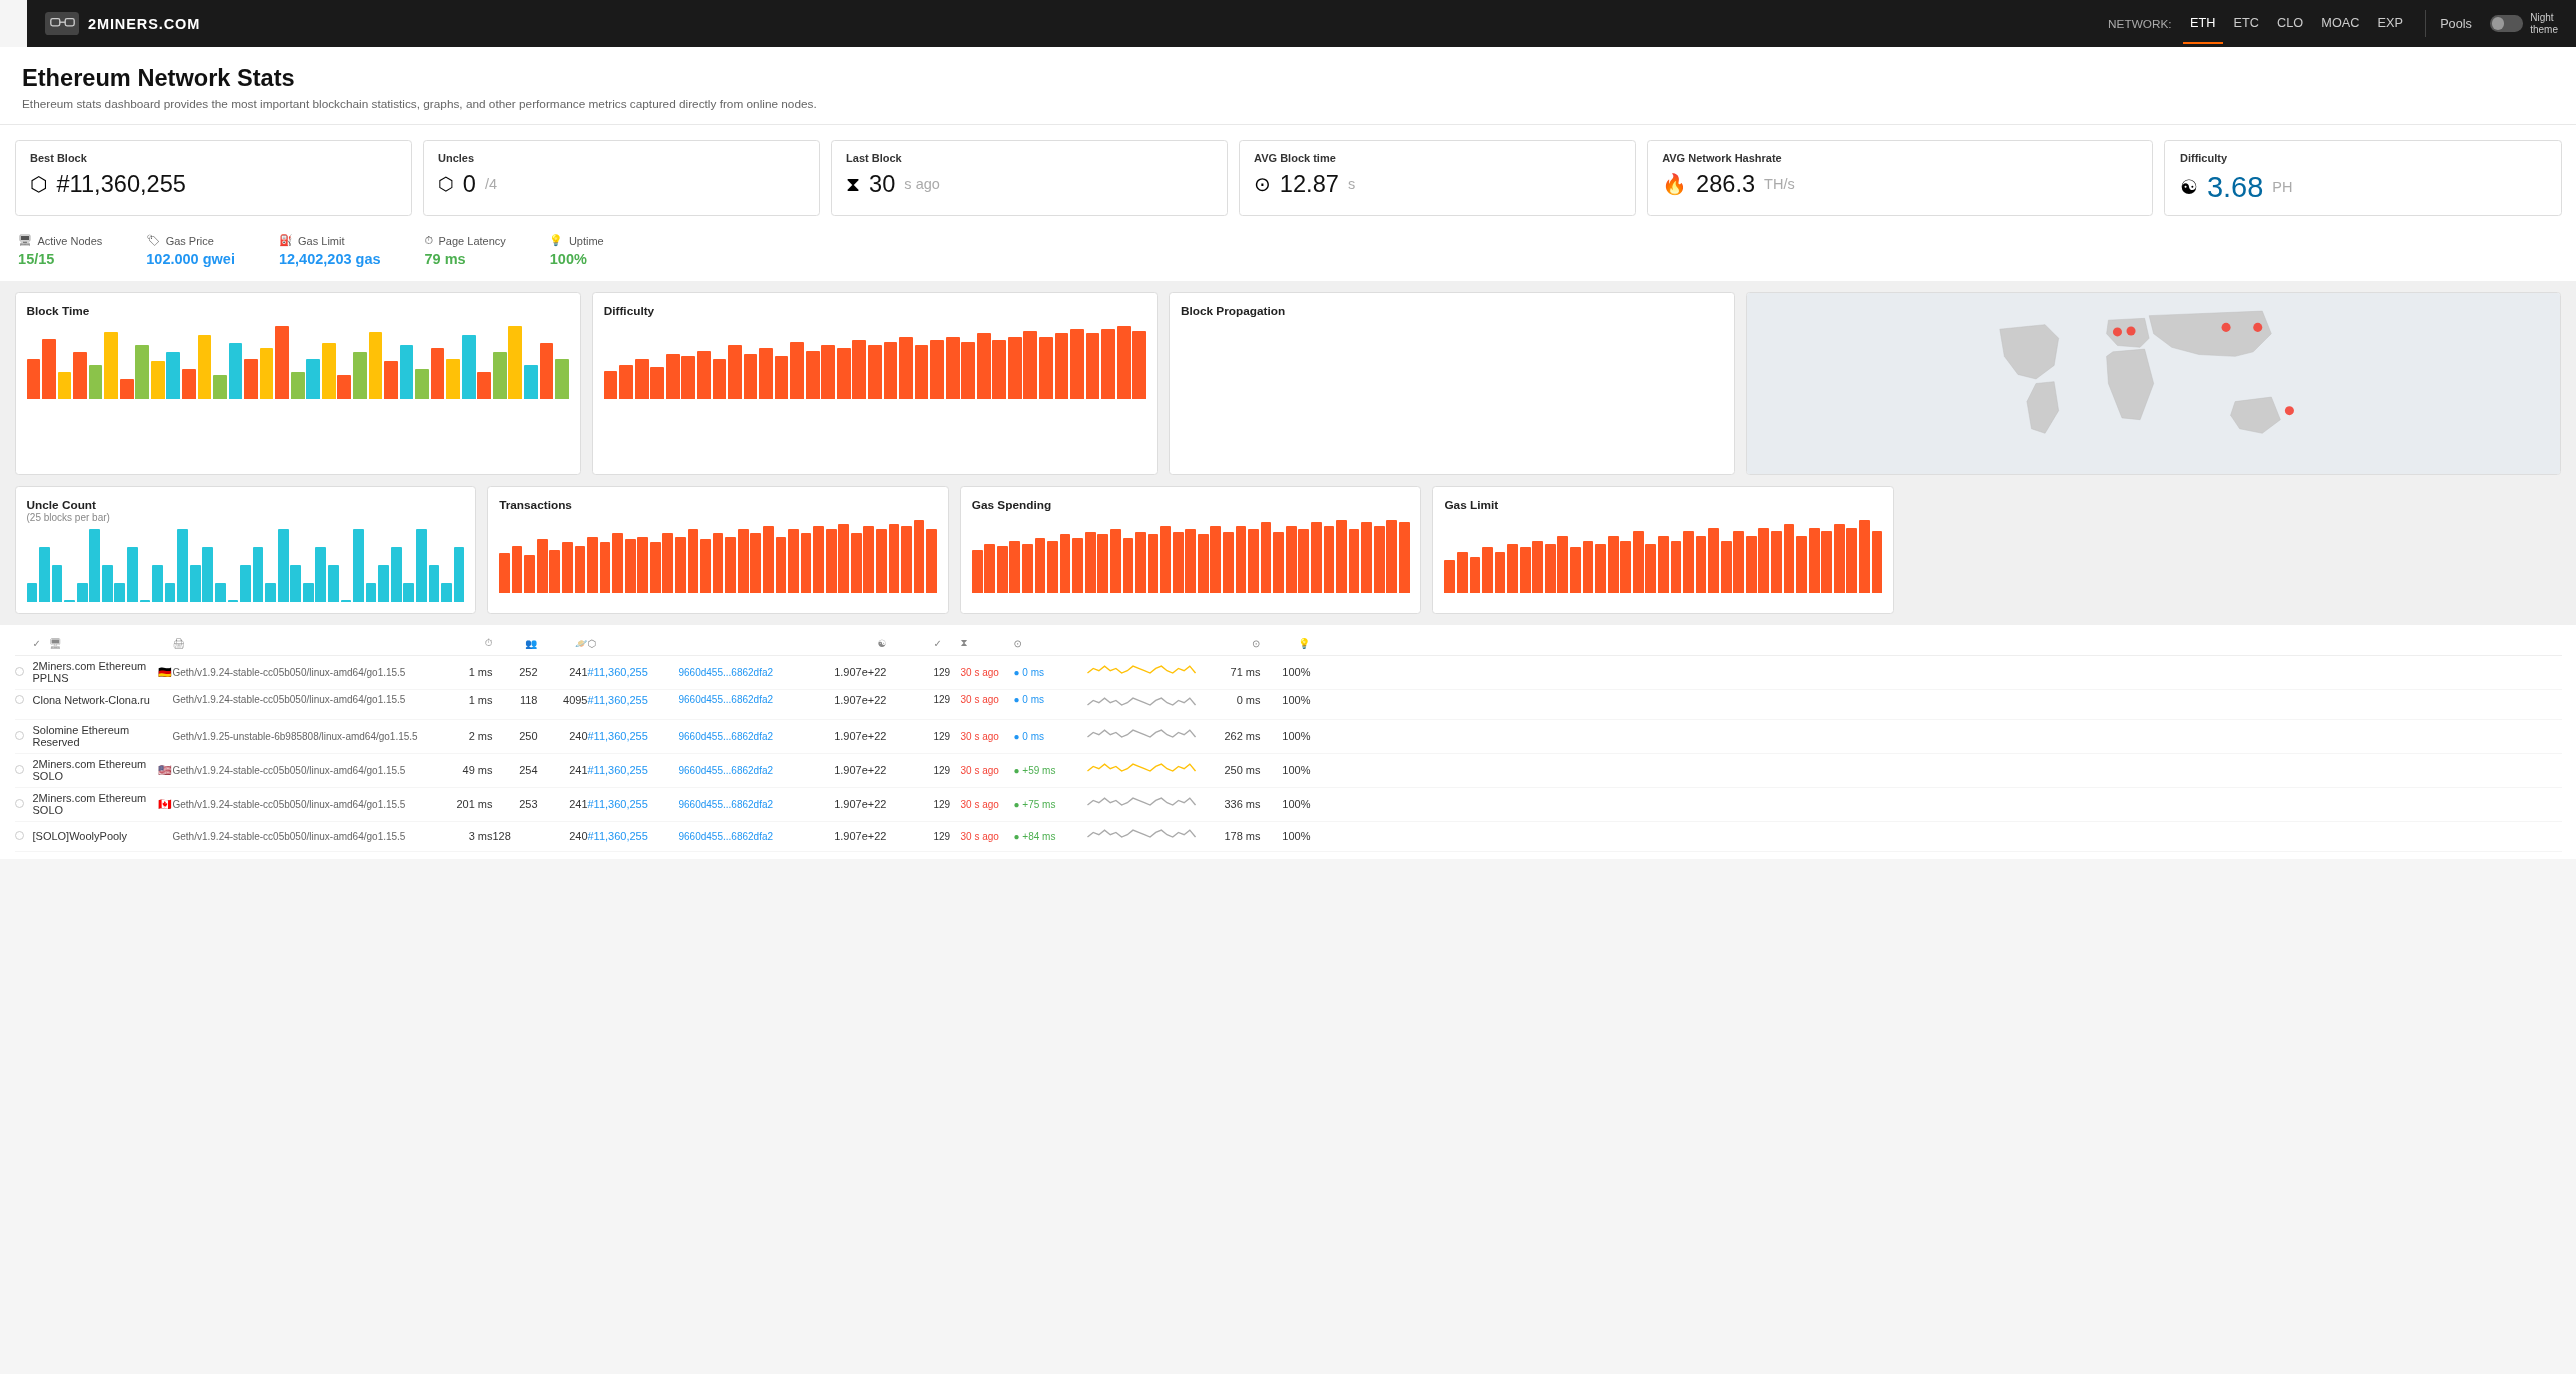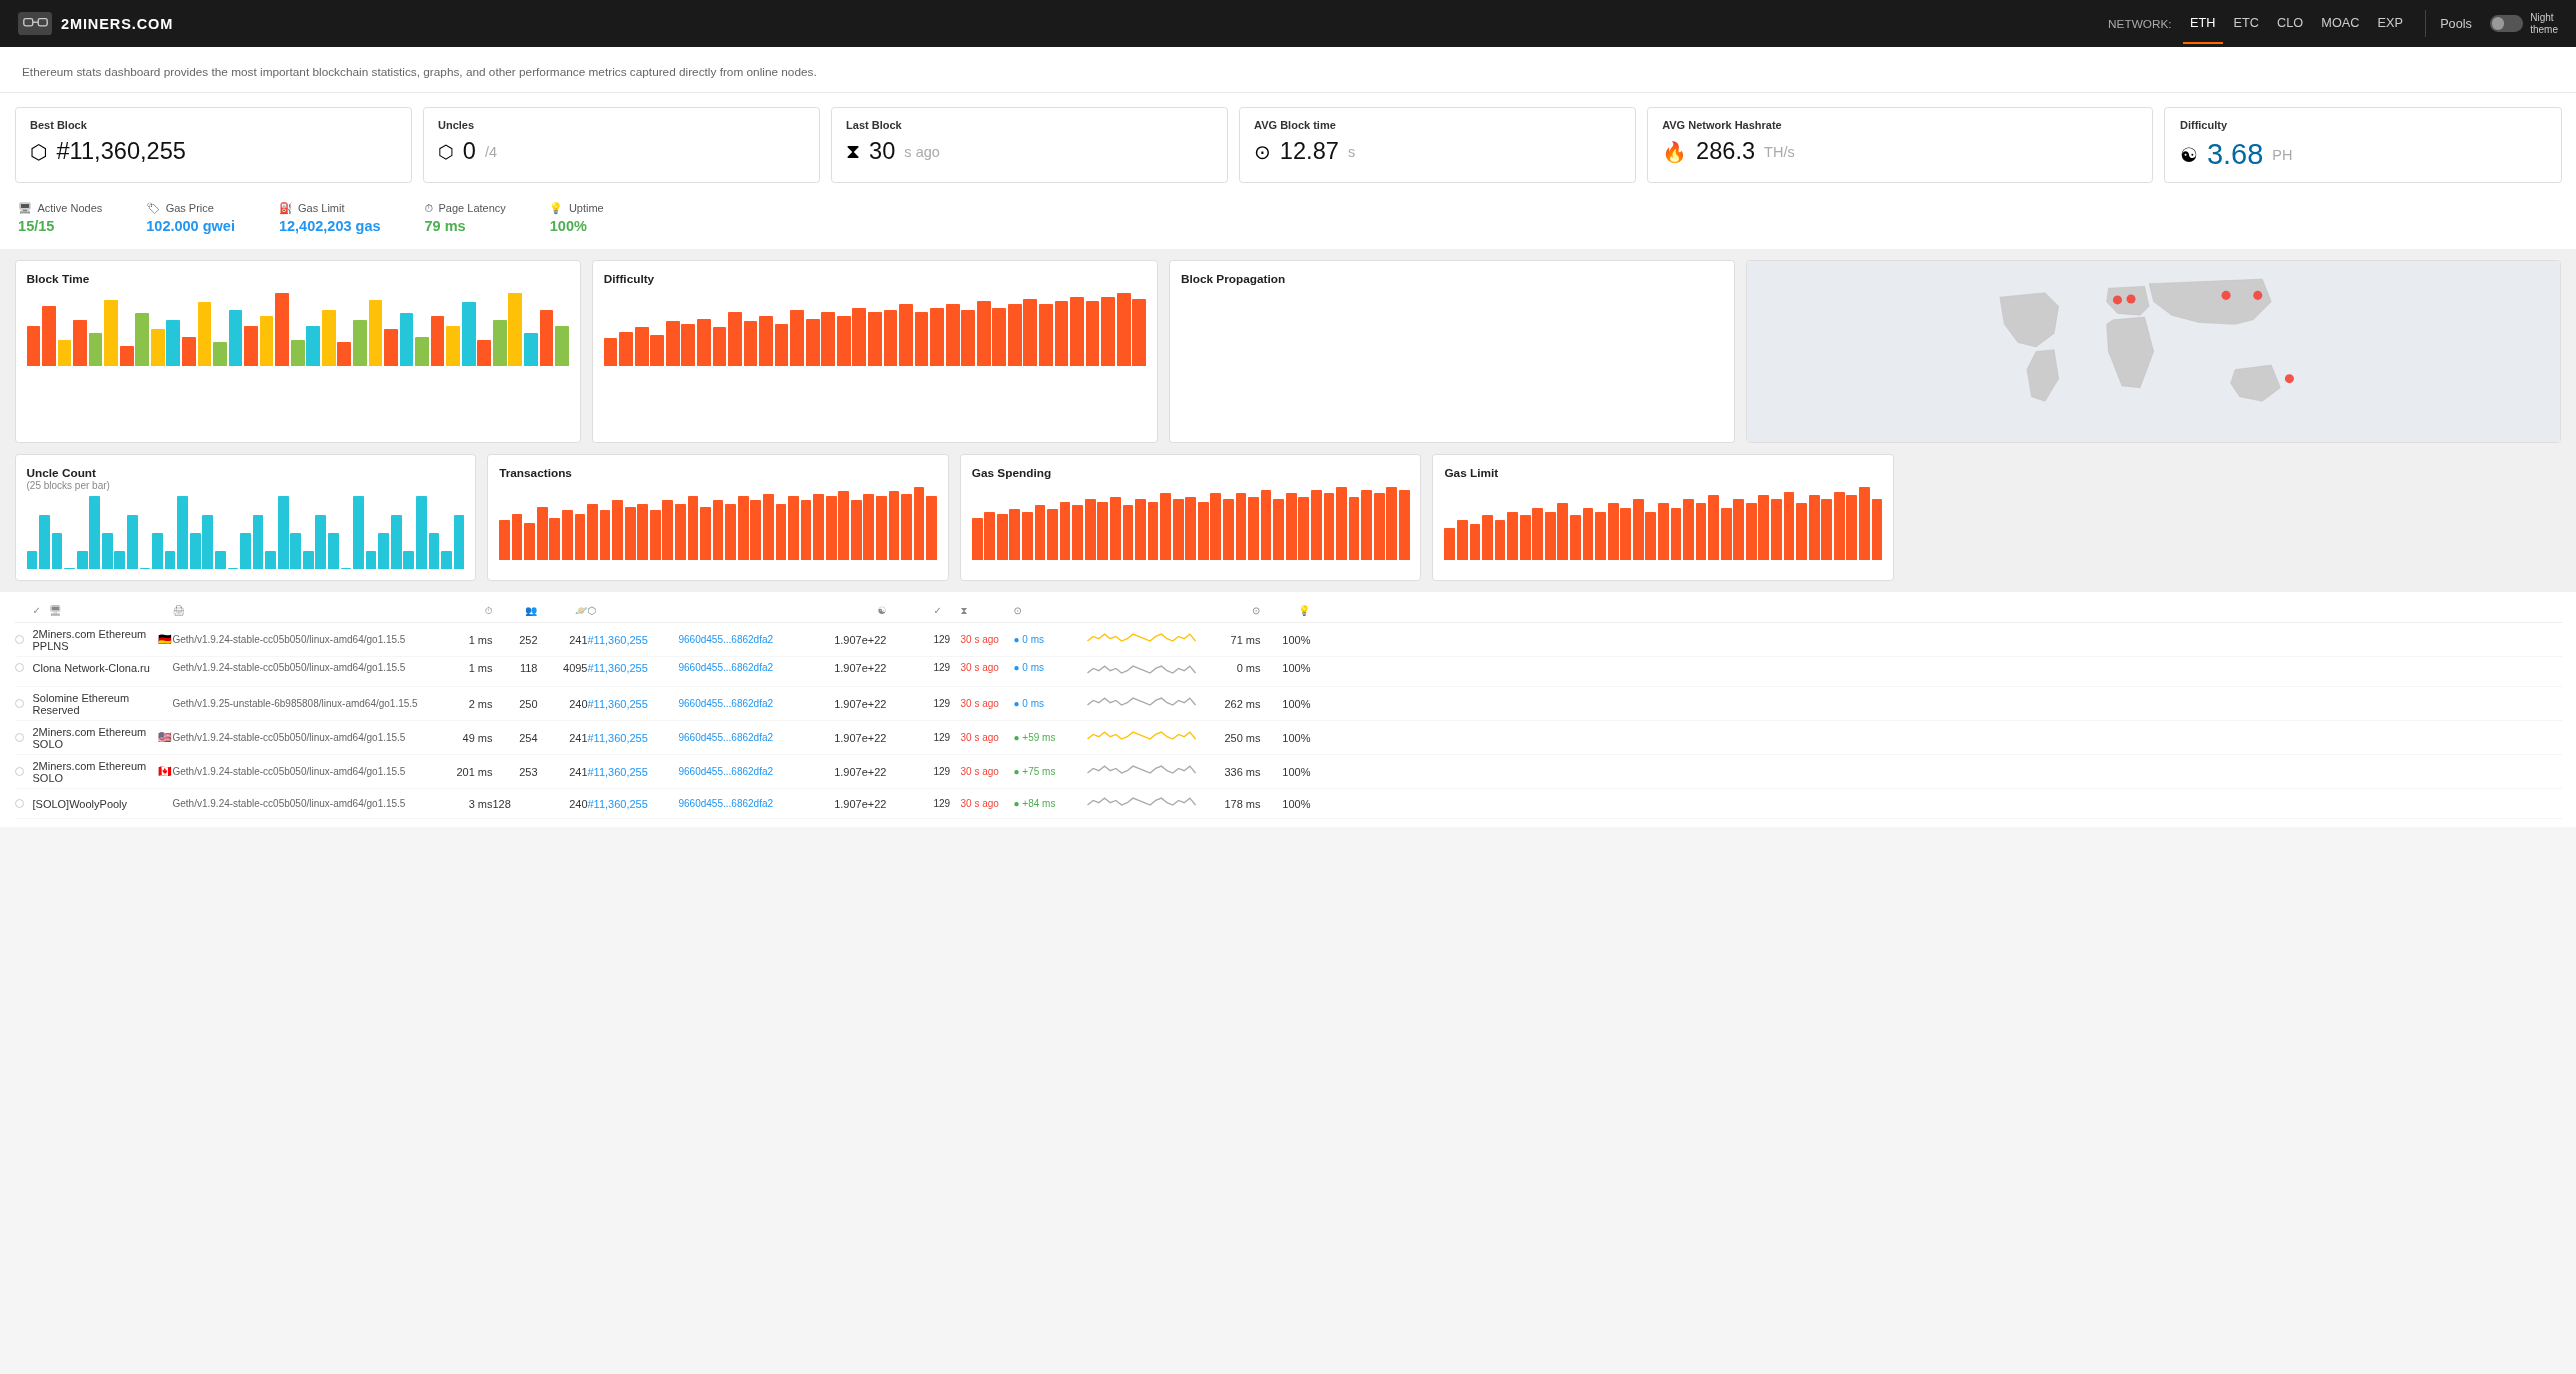--- a/index.html
+++ b/index.html
@@ -1,21 +1,21 @@
 <!DOCTYPE html>
 <html style="font-size:14.5px"><head>
   <meta charset="utf-8">
   <style>
     * { box-sizing: border-box; margin: 0; padding: 0; }
     body { font-family: -apple-system, BlinkMacSystemFont, 'Segoe UI', sans-serif; background: #f5f5f5; font-size: 11.8px; }
   </style>
 </head>
 <body>
 
-<nav style="background:#1a1a1a;color:#fff;display:flex;align-items:center;padding:0 18px;height:47px;">
+<nav style="background:#1a1a1a;color:#fff;display:flex;align-items:center;padding:0 18px;height:47px;margin-left:27px;">
   <div style="display:flex;align-items:center;gap:9px;margin-right:auto;cursor:pointer;">
     <div style="width:34px;height:23.6px;background:#444;border-radius:3.6px;display:flex;align-items:center;justify-content:center;">
       <svg width="27" height="18" viewBox="0 0 30 20" fill="none">
         <rect x="2" y="4" width="10" height="8" rx="2" stroke="#ccc" stroke-width="1.5" fill="none"></rect>
         <rect x="18" y="4" width="10" height="8" rx="2" stroke="#ccc" stroke-width="1.5" fill="none"></rect>
         <line x1="12" y1="8" x2="18" y2="8" stroke="#ccc" stroke-width="1.5"></line>
       </svg>
     </div>
     <span style="font-size:14.5px;font-weight:bold;letter-spacing:0.9px;">2MINERS.COM</span>
   </div>
@@ -31,20 +31,21 @@
   <span style="color:#ccc;font-size:12.7px;cursor:pointer;margin-right:18px;">Pools</span>
   <div style="display:flex;align-items:center;gap:7.3px;cursor:pointer;">
     <div style="width:33px;height:16.3px;background:#555;border-radius:8.2px;position:relative;">
       <div style="width:12.7px;height:12.7px;background:#999;border-radius:50%;position:absolute;top:1.8px;left:1.8px;"></div>
     </div>
     <span style="color:#ccc;font-size:10px;line-height:1.2;">Night<br>theme</span>
   </div>
 </nav>
 
 <div style="background:#fff;padding:18px 22px 12.7px;border-bottom:0.9px solid #e8e8e8;">
+  <div style="font-size:23.6px;font-weight:bold;color:#111;margin-bottom:5.4px;">Ethereum Network Stats</div>
   <div style="font-size:11.8px;color:#666;">Ethereum stats dashboard provides the most important blockchain statistics, graphs, and other performance metrics captured directly from online nodes.</div>
 </div>
 
 <div style="background:#fff;padding:14.5px 14.5px 0;">
   <div style="display:flex;gap:11px;margin-bottom:11px;">
 
     <div style="background:#fff;border:0.9px solid #ddd;border-radius:3.6px;padding:11px 14.5px;flex:1;">
       <div style="font-size:11px;color:#333;font-weight:600;margin-bottom:7.3px;">Best Block</div>
       <div style="display:flex;align-items:center;gap:9px;">
         <span style="font-size:20px;">⬡</span>

